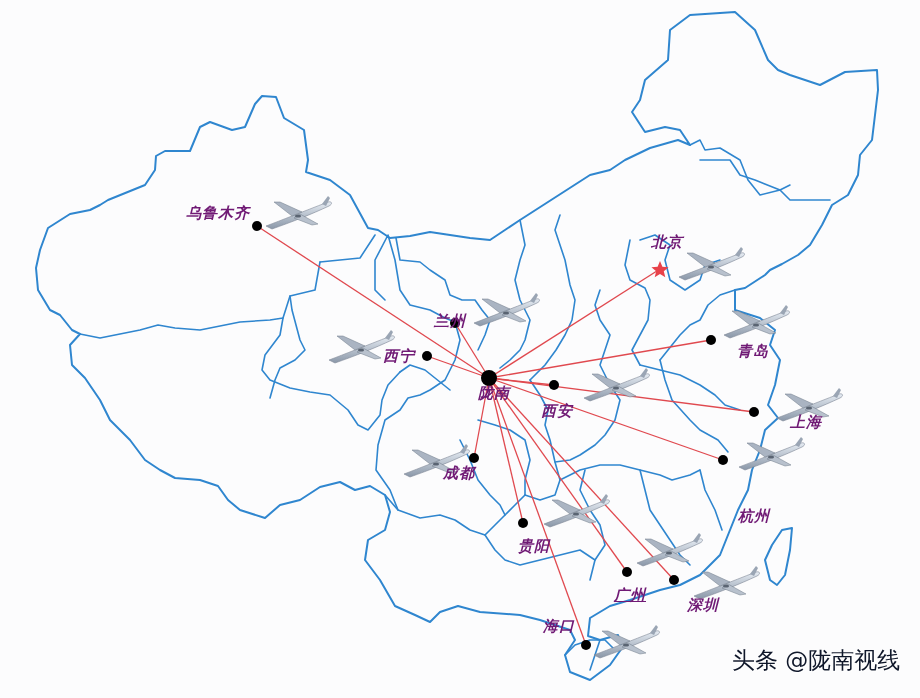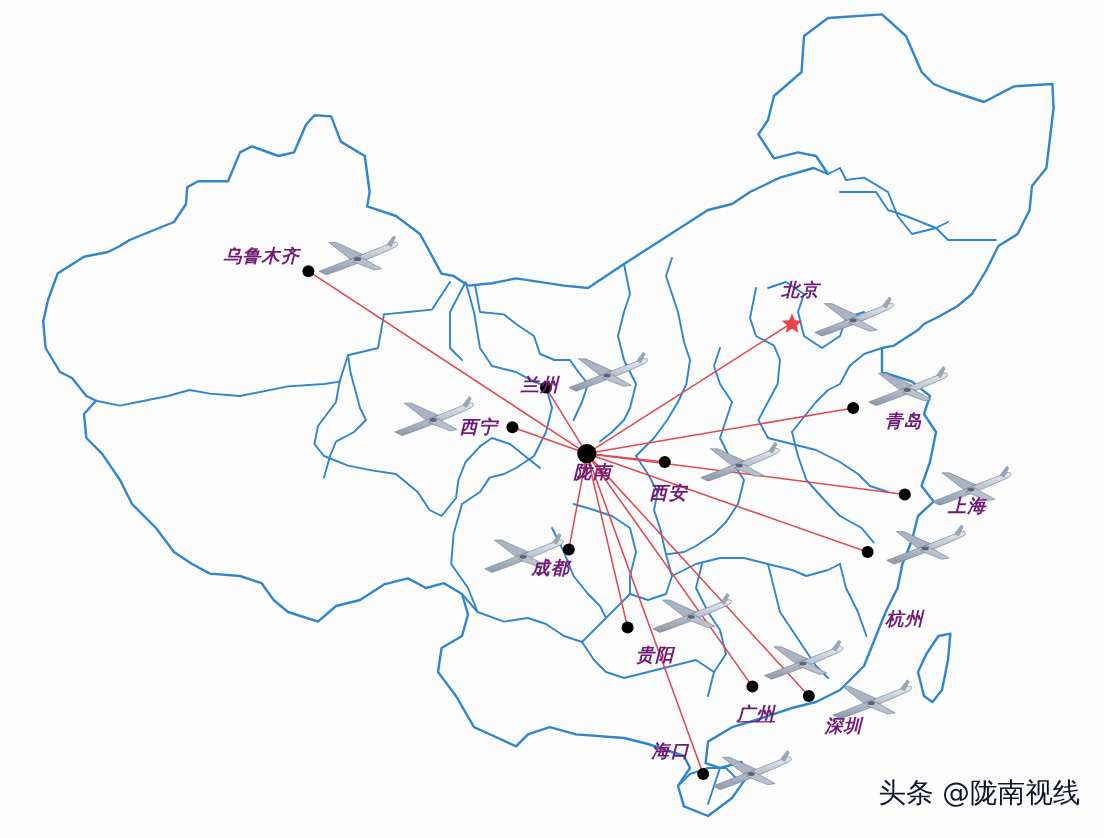--- a/index.html
+++ b/index.html
@@ -267,19 +267,19 @@
   <div class="city-label" style="left:442px;top:384px;margin-left:36px;">陇南</div>
   <div class="city-label" style="left:186px;top:204px;">乌鲁木齐</div>
   <div class="city-label" style="left:434px;top:312px;">兰州</div>
   <div class="city-label" style="left:383px;top:347px;font-family:Liberation Mono, monospace;">西宁</div>
   <div class="city-label" style="left:651px;top:233px;">北京</div>
   <div class="city-label" style="left:737px;top:342px;">青岛</div>
   <div class="city-label" style="left:541px;top:402px;">西安</div>
   <div class="city-label" style="left:790px;top:413px;">上海</div>
   <div class="city-label" style="left:738px;top:471px;margin-top:36px;">杭州</div>
   <div class="city-label" style="left:443px;top:464px;font-style:italic;">成都</div>
-  <div class="city-label" style="left:530px;top:537px;">贵阳</div>
+  <div class="city-label" style="left:518px;top:537px;">贵阳</div>
   <div class="city-label" style="left:614px;top:586px;text-decoration:underline;">广州</div>
   <div class="city-label" style="left:687px;top:596px;">深圳</div>
   <div class="city-label" style="left:543px;top:617px;">海口</div>
 </div>
 
 <div class="watermark">头条 @陇南视线</div>
 
 </body></html>

